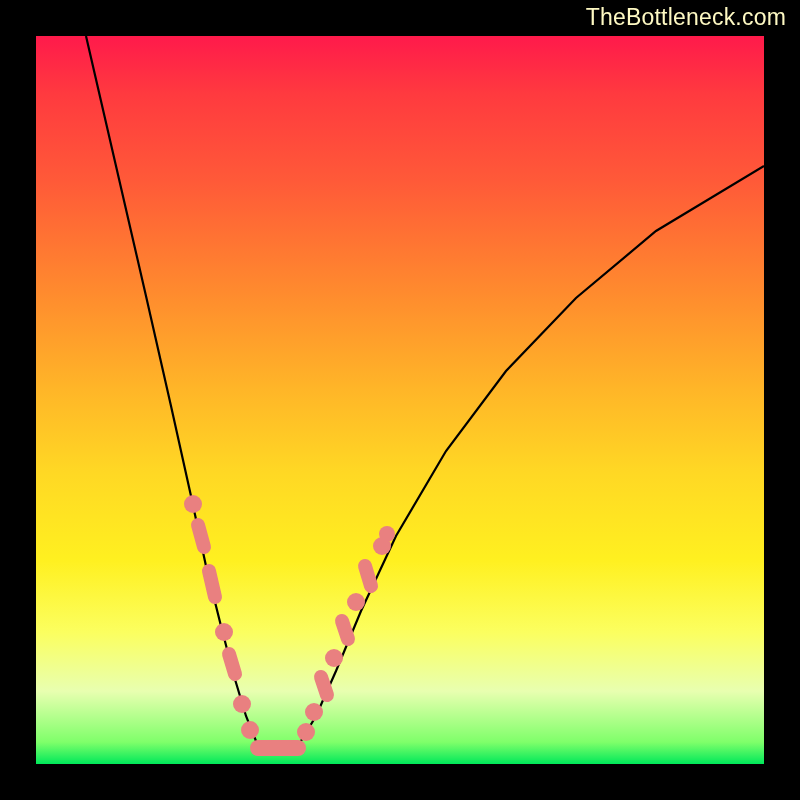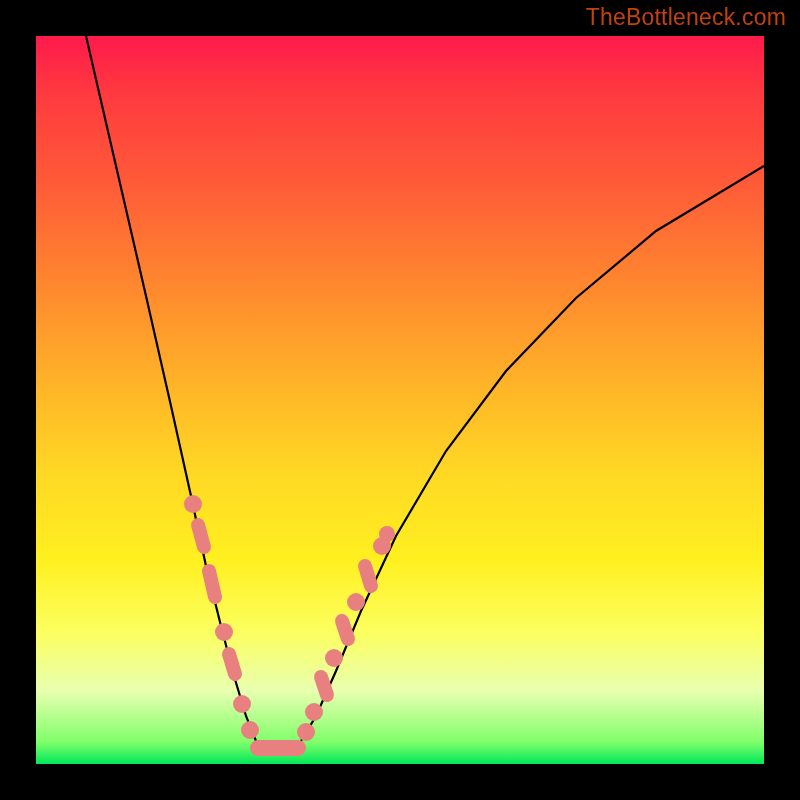--- a/index.html
+++ b/index.html
@@ -30,21 +30,21 @@
       #fbff60 82%,
       #e8ffb0 90%,
       #7fff6a 97%,
       #00e85a 100%
     );
   }
   .watermark {
     position: absolute;
     top: 4px;
     right: 14px;
-    color: #c2410c;
+    color: #fef9c3;
     font-size: 23px;
     letter-spacing: 0.2px;
     font-weight: 500;
   }
   svg.curves {
     position: absolute;
     left: 0;
     top: 0;
     width: 728px;
     height: 728px;

